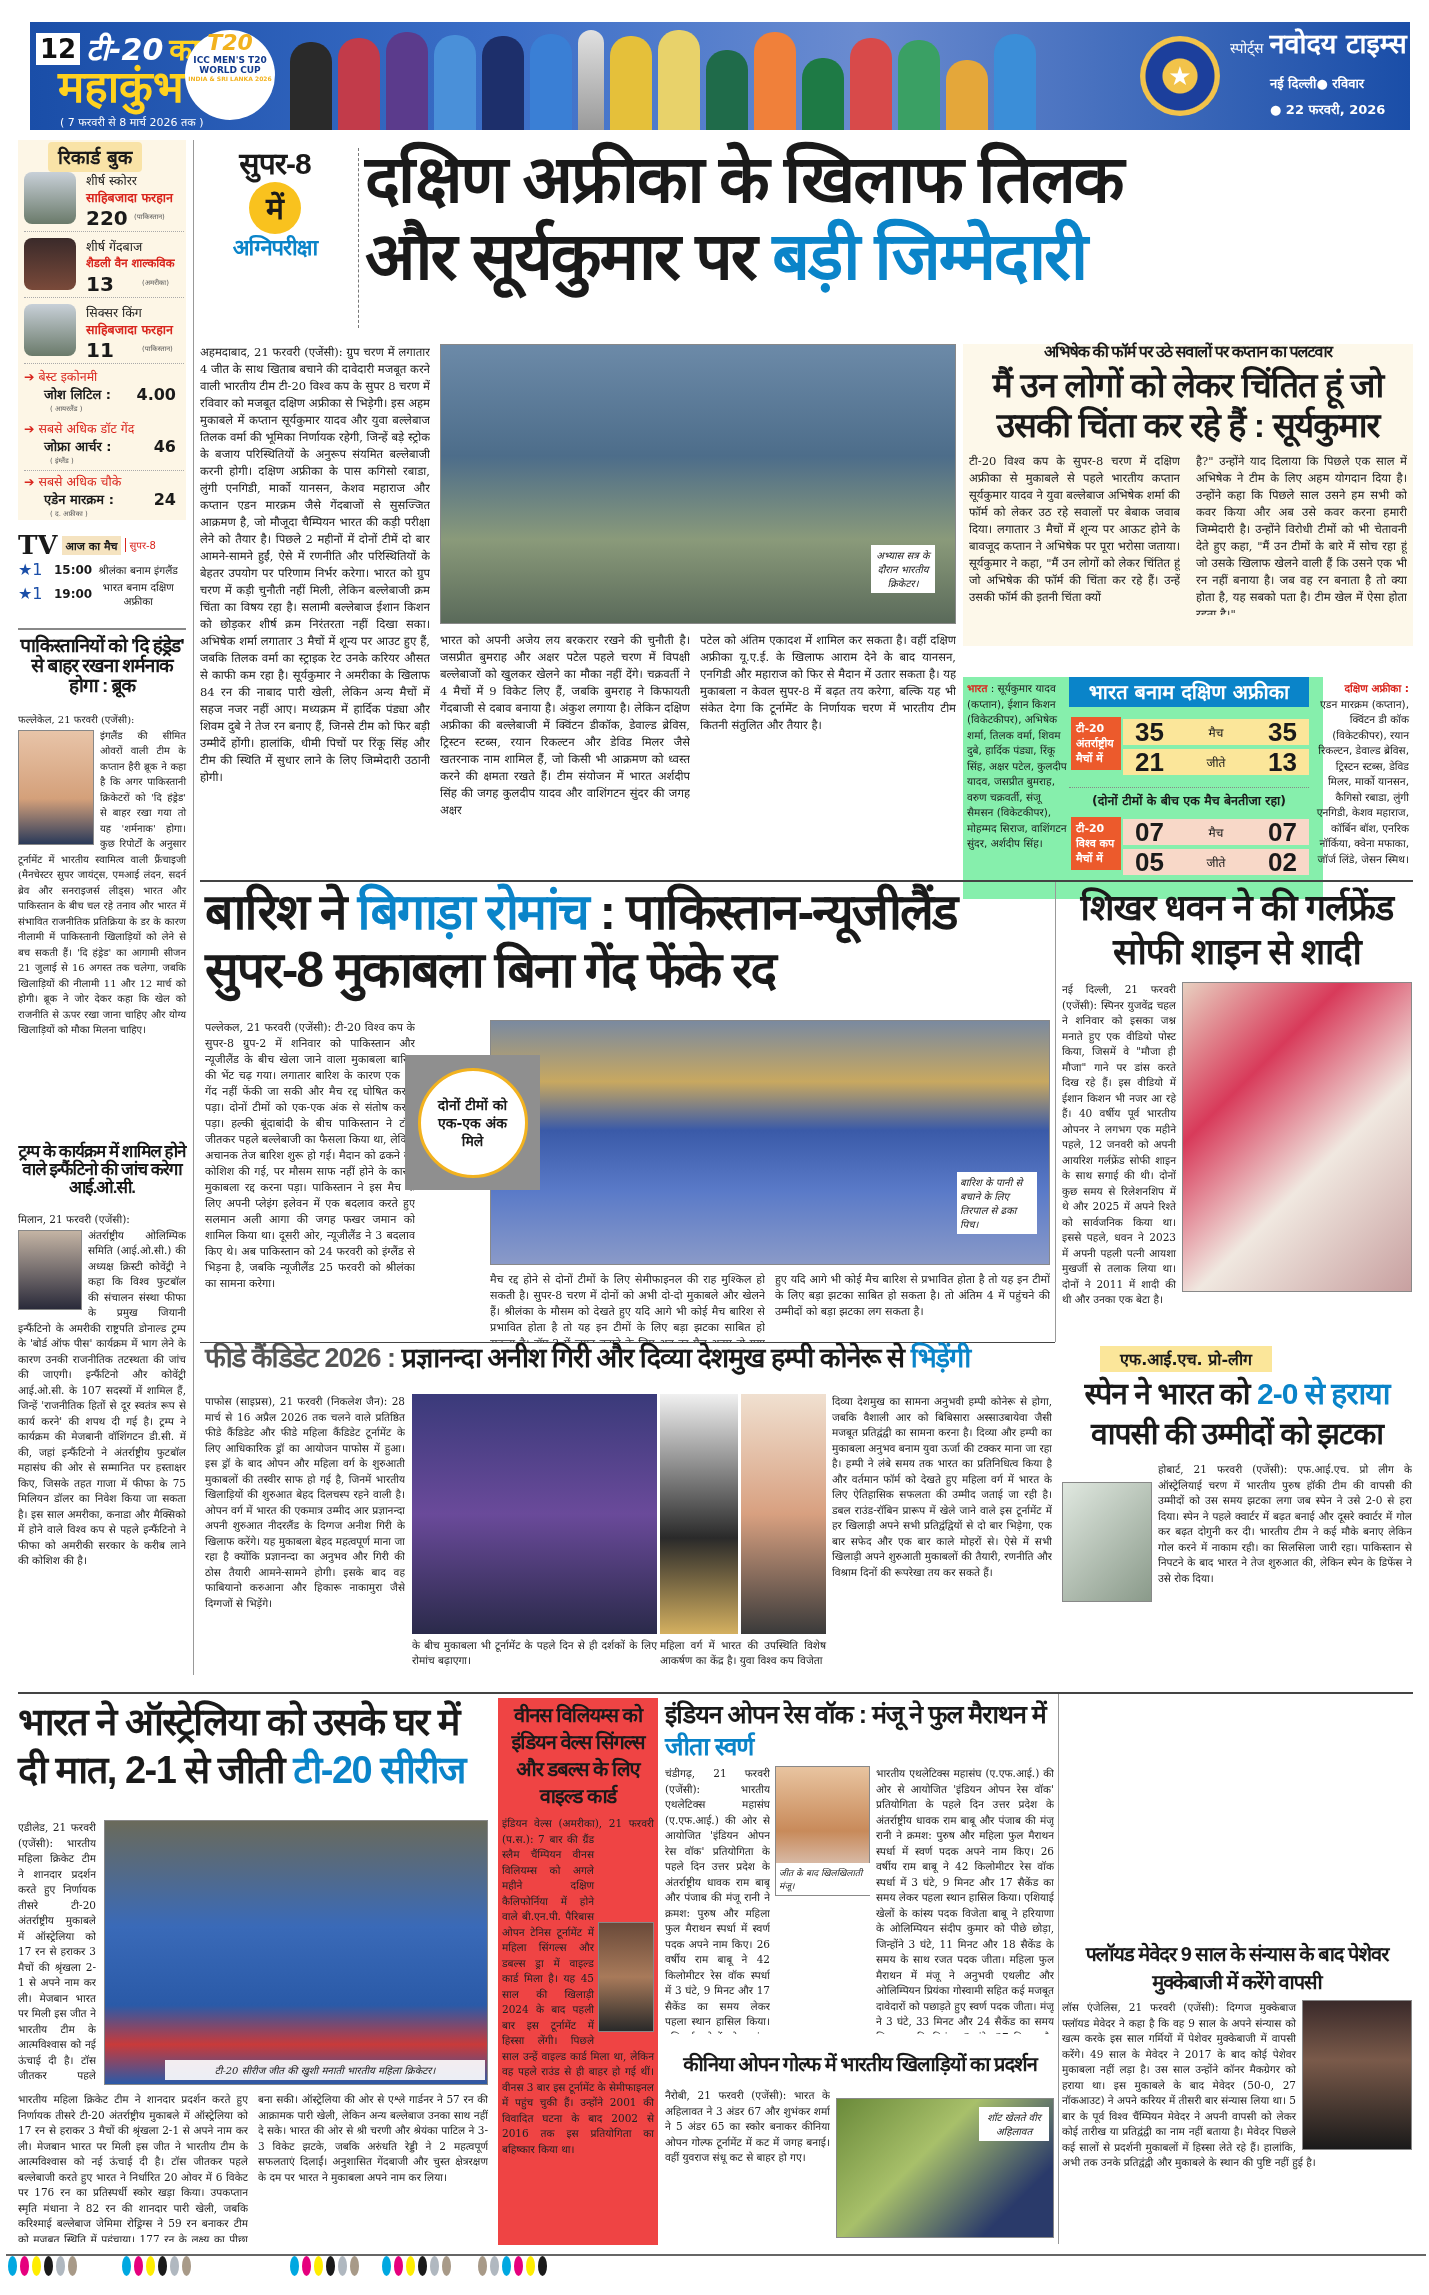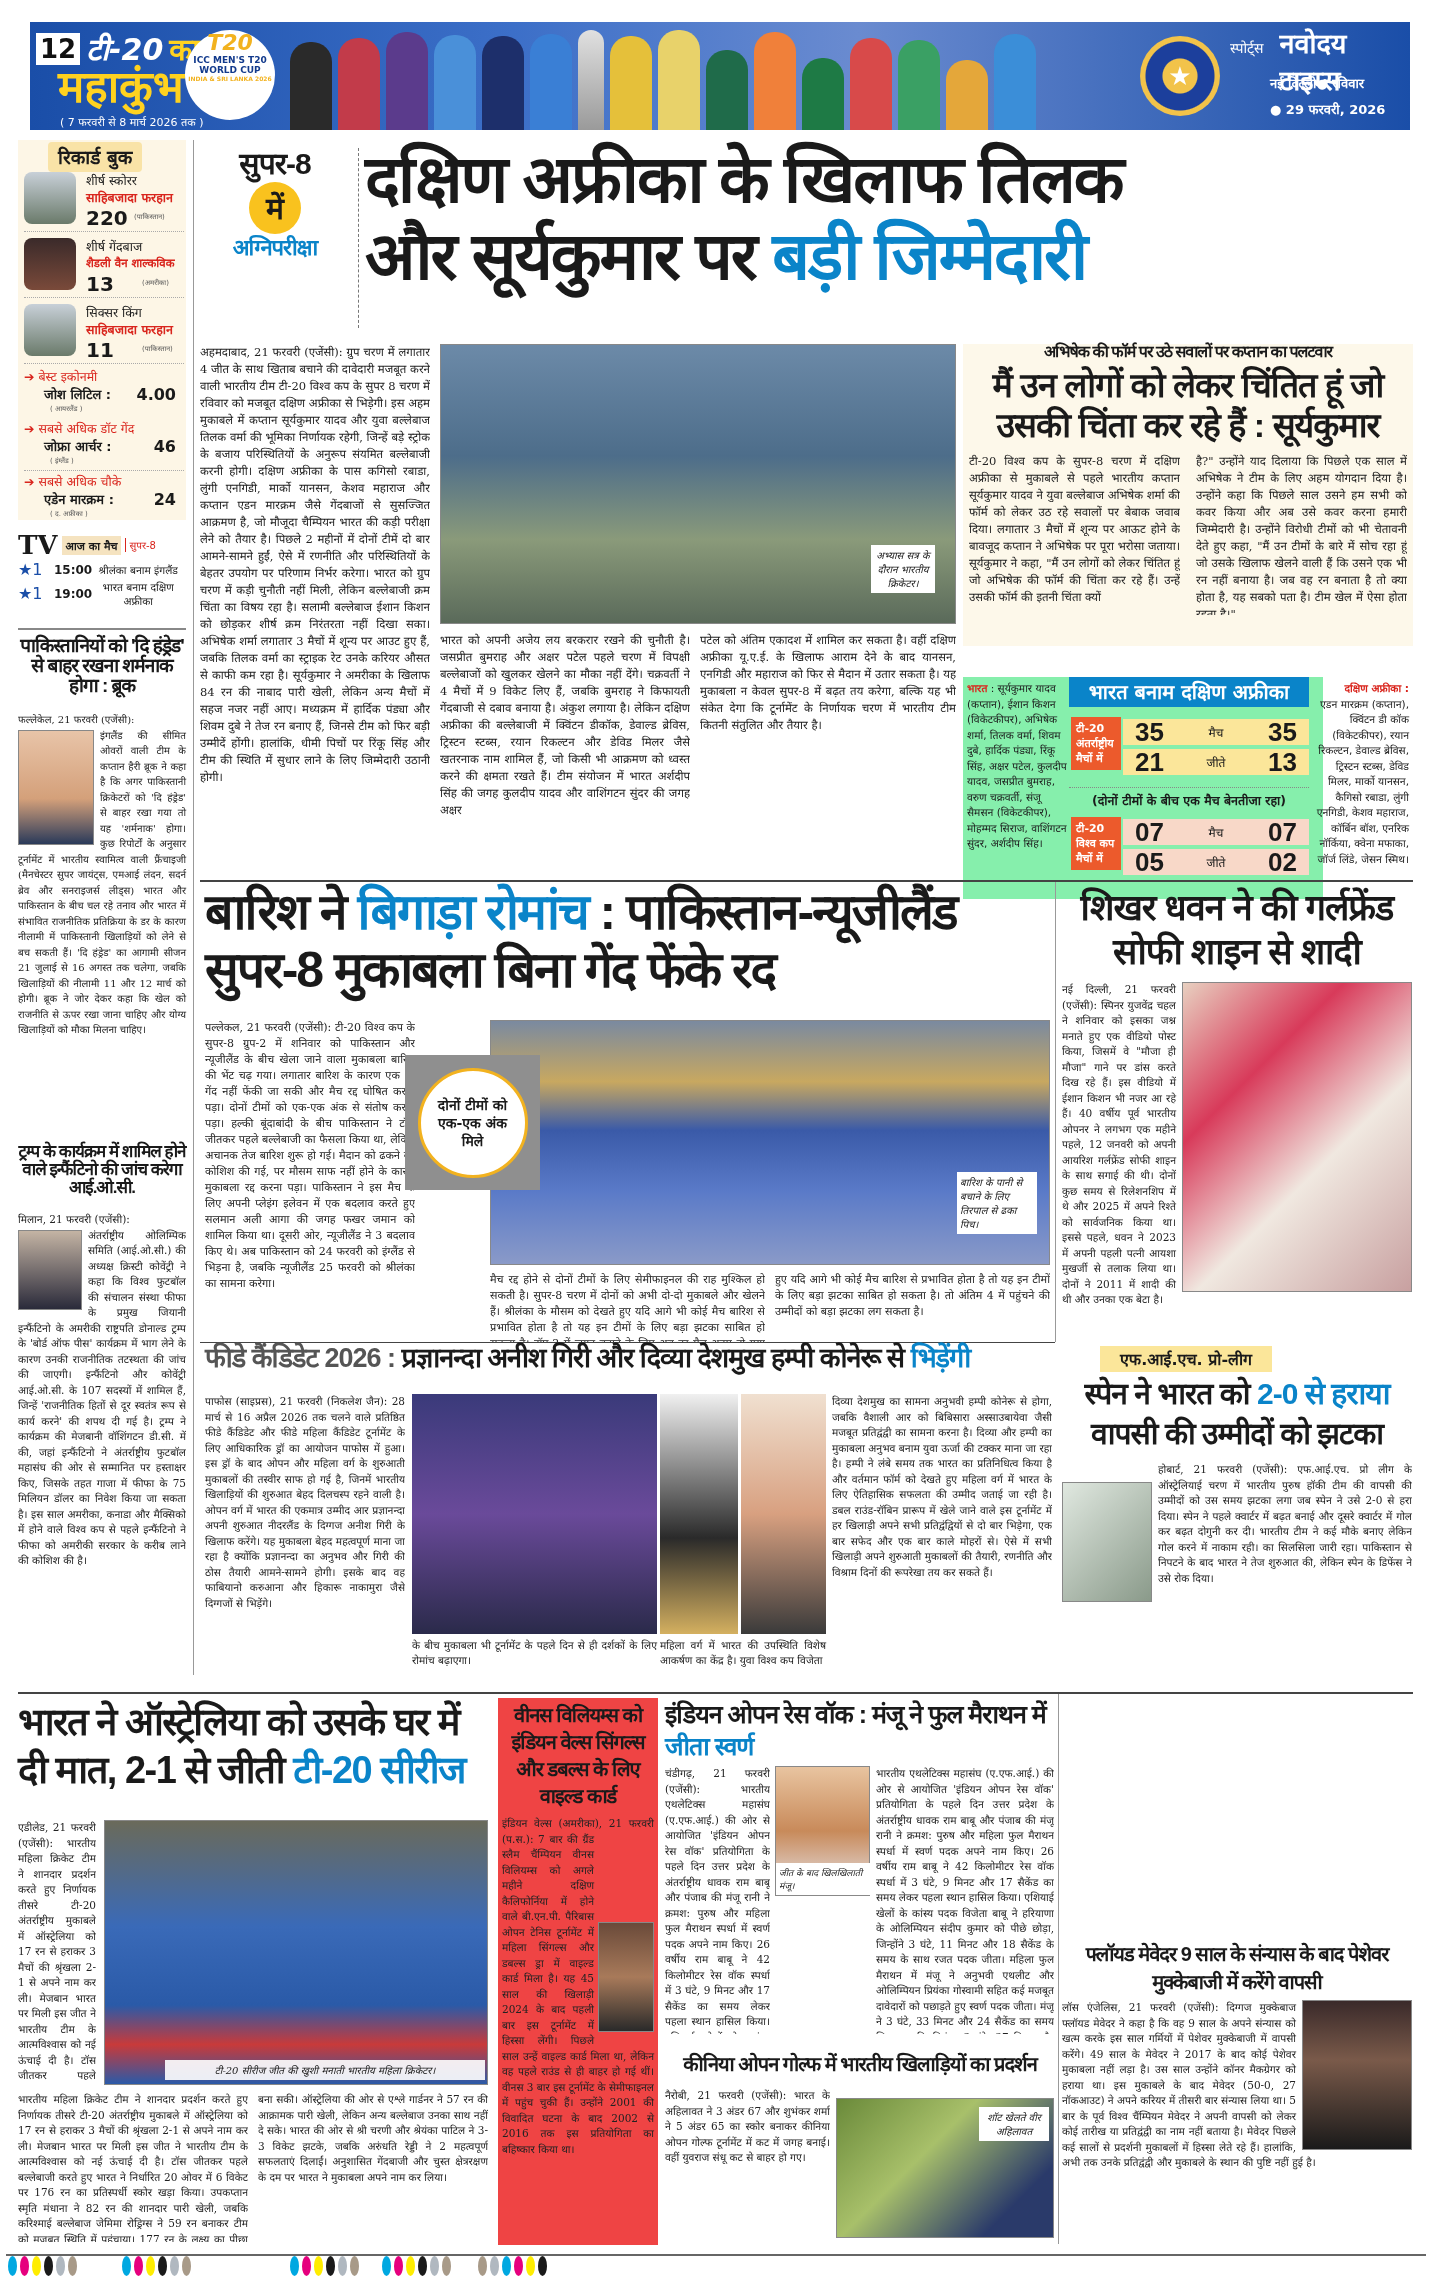--- a/index.html
+++ b/index.html
@@ -72,26 +72,26 @@
     <div class="player" style="height:98px;background:#f0803a"></div>
     <div class="player" style="height:72px;background:#1e7a45"></div>
     <div class="player" style="height:92px;background:#d84a4a"></div>
     <div class="player" style="height:90px;background:#3aa064"></div>
     <div class="player" style="height:70px;background:#e4a73a"></div>
     <div class="player" style="height:96px;background:#3b8ed8"></div>
   </div>
   <div class="abs bcci" style="left:1110px;top:14px">
       <span>★</span>
     </div>
-  <div class="abs" style="left:1200px;top:2px;display:flex;align-items:baseline;gap:16px">
+  <div class="abs" style="left:1200px;top:2px;display:flex;align-items:baseline;gap:6px">
     <span style="color:#fff;font-size:14px">स्पोर्ट्स</span>
     <span style="color:#fff;font-size:27px;font-weight:700">नवोदय टाइम्स</span>
   </div>
   <div class="abs" style="left:1240px;top:52px;color:#fff;font-size:13px;font-weight:700">नई दिल्ली● रविवार</div>
-  <div class="abs" style="left:1240px;top:78px;color:#fff;font-size:13px;font-weight:700">● 29 फरवरी, 2026</div>
+  <div class="abs" style="left:1240px;top:78px;color:#fff;font-size:13px;font-weight:700">● 22 फरवरी, 2026</div>
 </div>
 
 <div class="abs rb-panel" style="left:18px;top:140px;width:168px;height:380px">
   <div class="abs rb-title" style="left:30px;top:2px">रिकार्ड बुक</div>
 
   <div class="abs" style="left:6px;top:32px;width:160px;height:60px;border-bottom:1px dotted #aaa">
     <div class="abs rb-photo" style="left:0;top:0"></div>
     <div class="abs rb-label" style="left:62px;top:0">शीर्ष स्कोरर</div>
     <div class="abs rb-name" style="left:62px;top:17px">साहिबजादा फरहान</div>
     <div class="abs rb-val" style="left:62px;top:34px">220</div>

